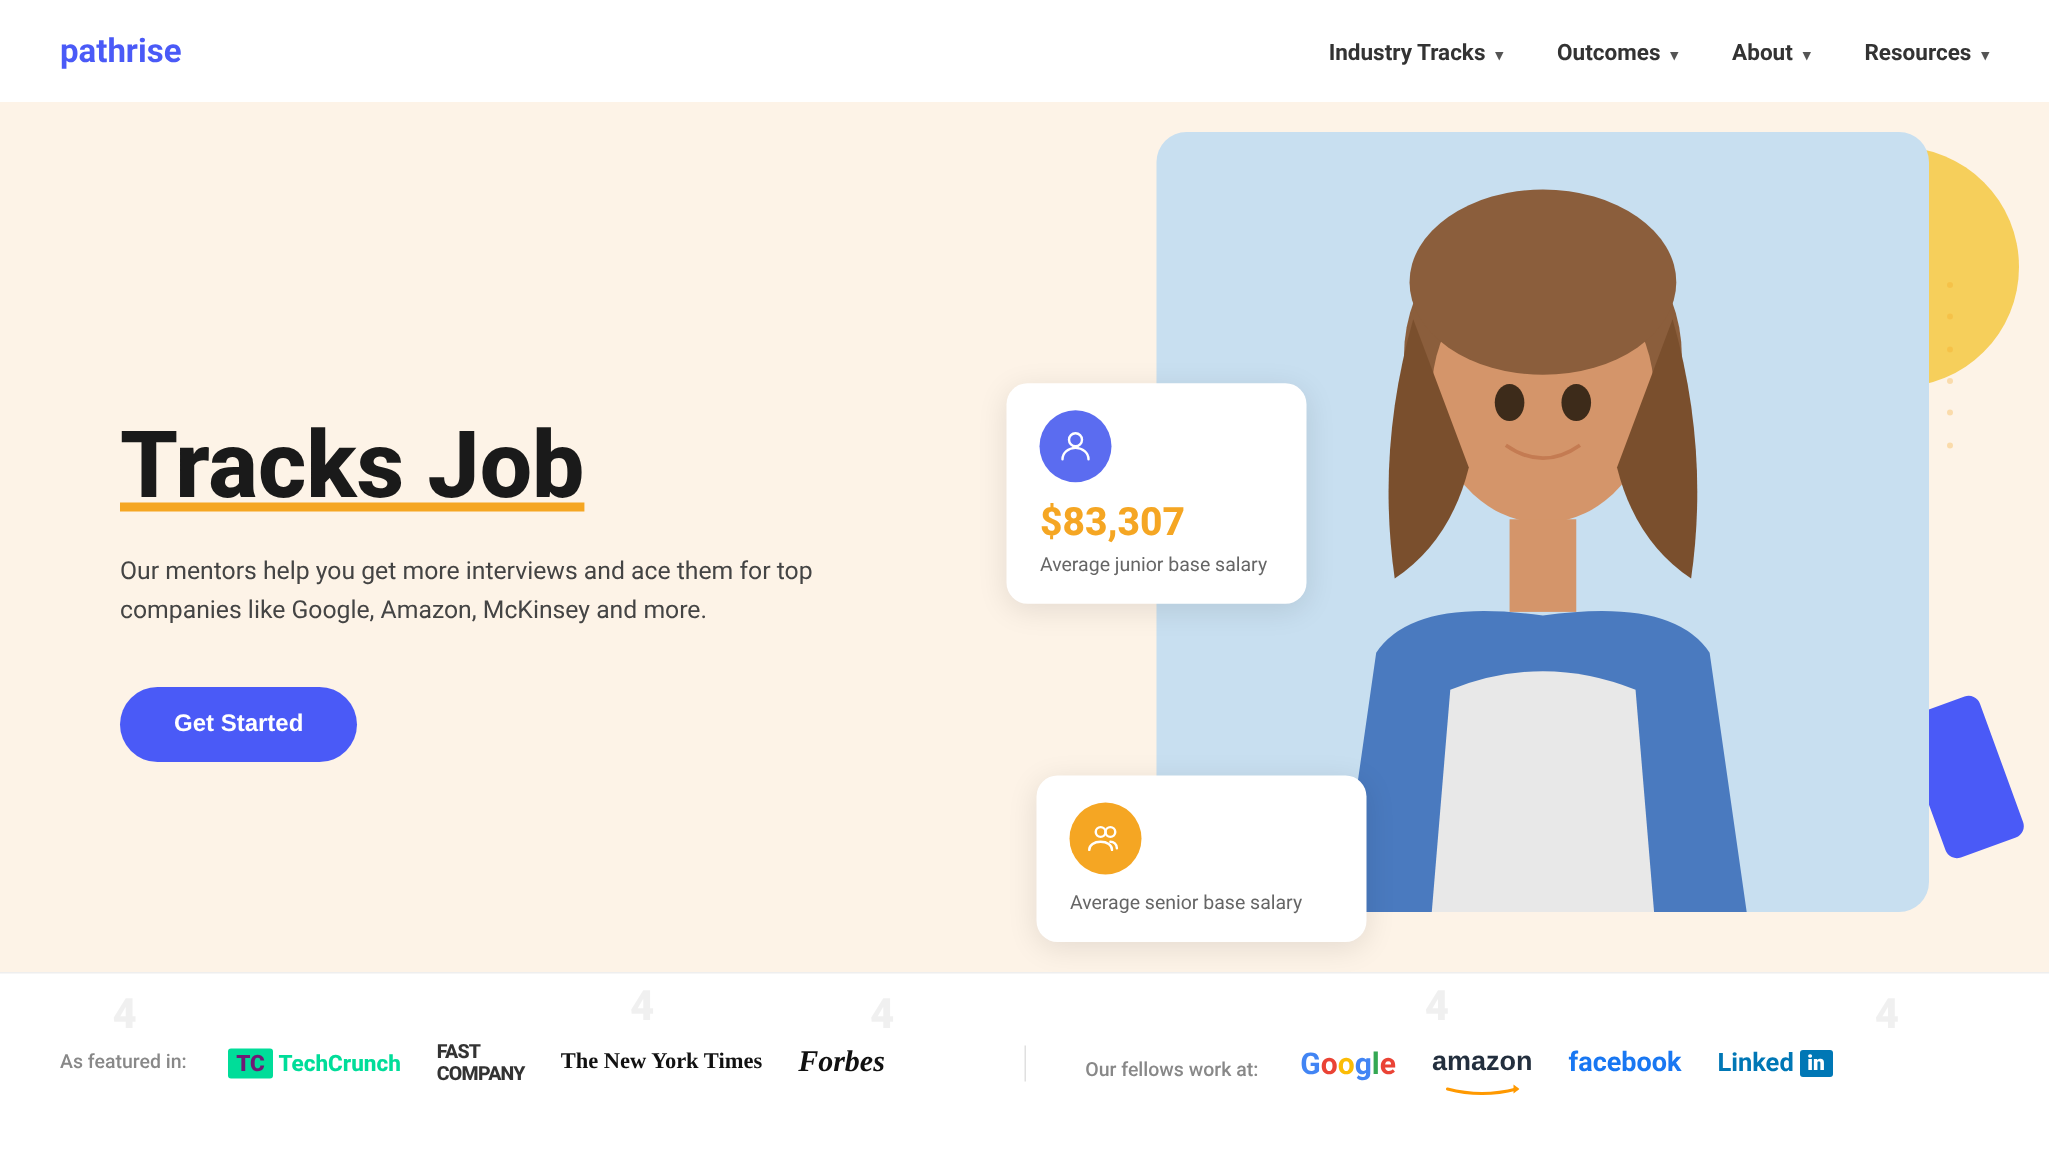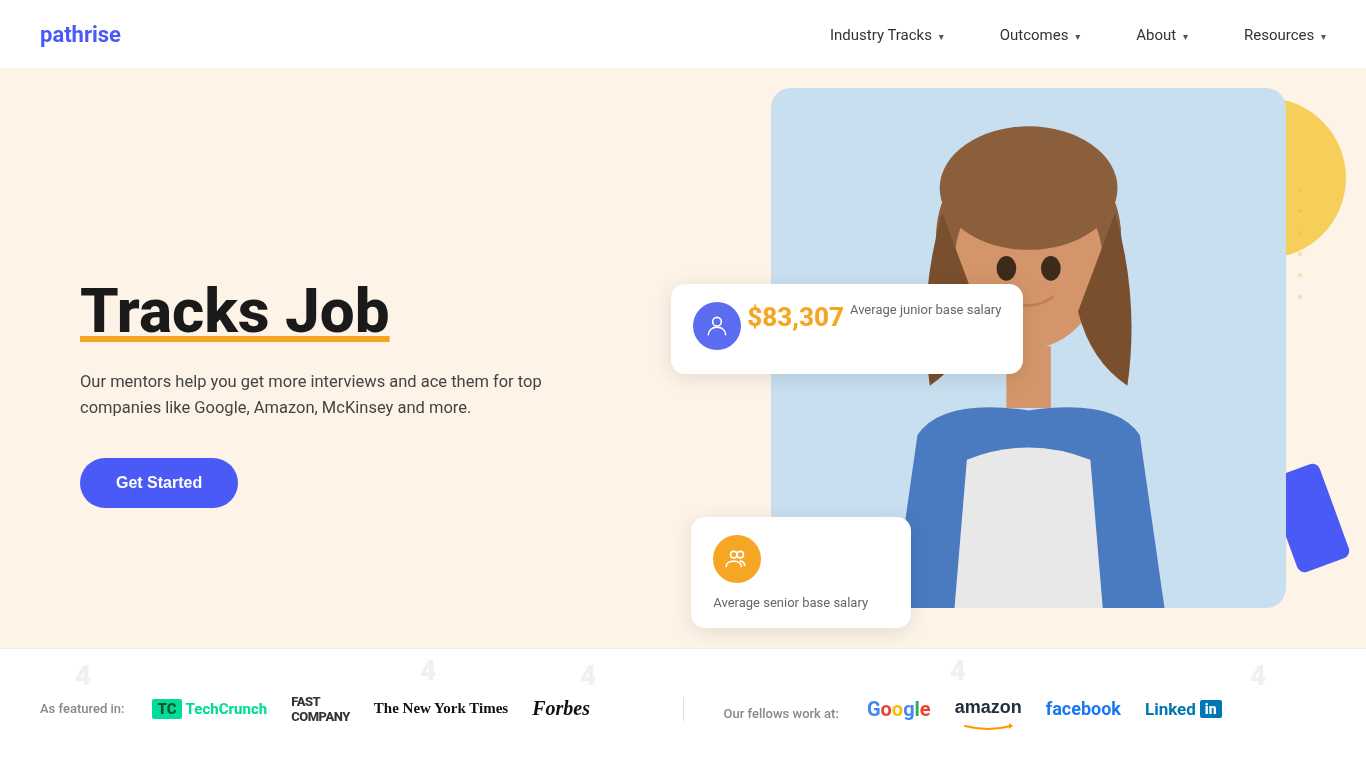--- a/index.html
+++ b/index.html
@@ -29,22 +29,21 @@
     }
     .nav-links {
       display: flex;
       gap: 36px;
       list-style: none;
     }
     .nav-links li a {
       text-decoration: none;
       color: #333;
       font-size: 15px;
-      font-weight: 400;
-      margin-left: 20px;
+      font-weight: 700;
     }
     .nav-links li a .arrow {
       font-size: 10px;
       margin-left: 3px;
       color: #555;
     }
 
     
     .hero {
       background: #fdf3e7;
@@ -172,20 +171,21 @@
       position: absolute;
       left: -80px;
       top: 45%;
       transform: translateY(-50%);
       background: #fff;
       border-radius: 14px;
       padding: 18px 22px;
       box-shadow: 0 4px 20px rgba(0,0,0,0.1);
       min-width: 200px;
       display: flex;
+      flex-direction: column;
       gap: 6px;
       z-index: 5;
     }
     .stat-card-2 {
       position: absolute;
       left: -60px;
       bottom: 20px;
       background: #fff;
       border-radius: 14px;
       padding: 18px 22px;
@@ -279,21 +279,21 @@
     .logo-tc {
       display: flex;
       align-items: center;
       gap: 4px;
       font-weight: 800;
       font-size: 15px;
       color: #0d9;
     }
     .logo-tc .tc-box {
       background: #0d9;
-      color: #14532d;
+      color: #701a75;
       padding: 1px 5px;
       font-size: 15px;
       font-weight: 900;
       border-radius: 2px;
     }
     .logo-fast {
       font-size: 13px;
       font-weight: 800;
       color: #333;
       letter-spacing: -0.5px;

